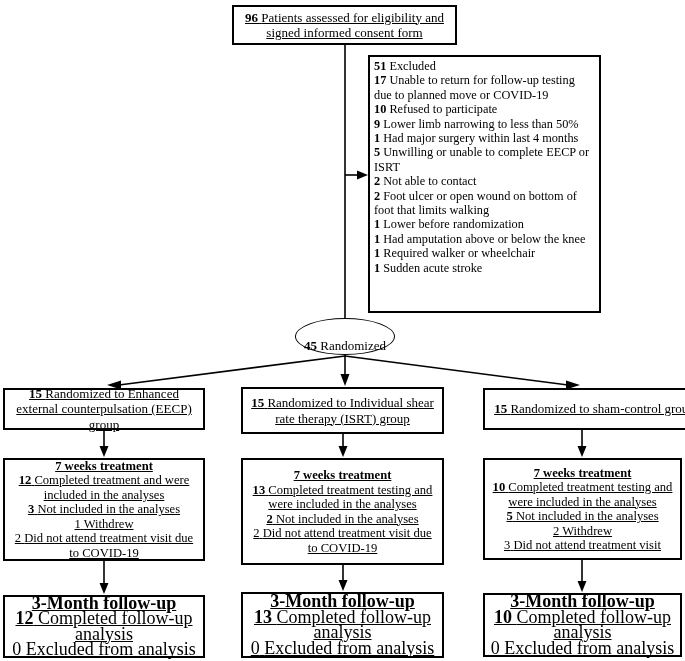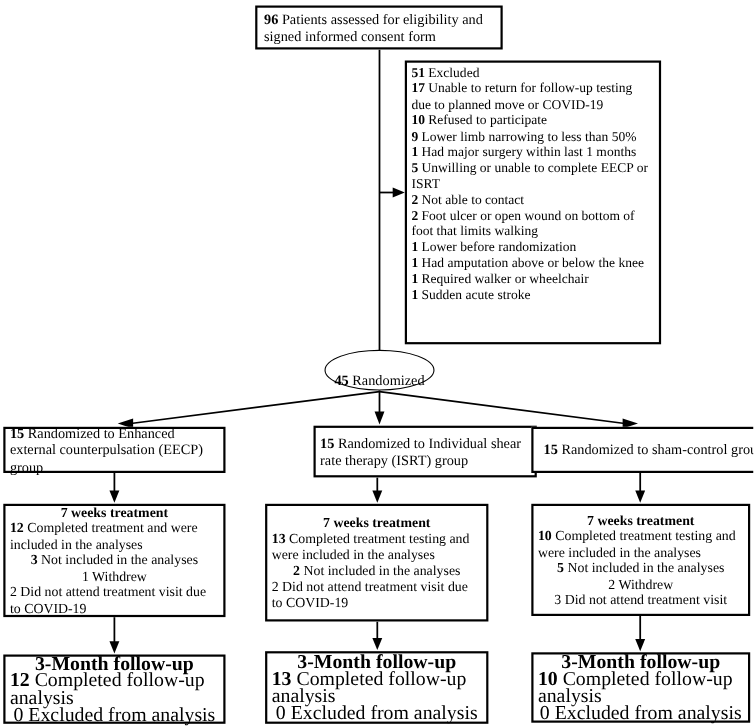--- a/index.html
+++ b/index.html
@@ -4,41 +4,41 @@
 <style>
   html,body{margin:0;padding:0;background:#ffffff;}
   .stage{
     position:relative;width:685px;height:661px;background:#ffffff;
     font-family:"Liberation Serif","DejaVu Serif",serif;color:#000;overflow:hidden;
   }
   .stage svg{position:absolute;left:0;top:0;z-index:1;}
   .box{
     position:absolute;box-sizing:border-box;border:2px solid #000;background:#fff;z-index:2;
   }
-  .center-text{display:flex;flex-direction:column;justify-content:center;align-items:center;text-align:left;}
+  .center-text{display:flex;flex-direction:column;justify-content:center;align-items:center;text-align:center;text-decoration:underline;}
   .num{font-weight:bold;}
   .rnum{font-weight:normal;}
   .bold{font-weight:bold;}
   p{margin:0;}
 
   
   .b-elig{left:232px;top:5px;width:225px;height:40px;font-size:13px;line-height:15.5px;padding:2px 6px;}
   
   .b-excl{left:368px;top:55px;width:233px;height:258px;font-size:12.3px;line-height:14.4px;padding:2px 4px;text-align:left;}
   .b-excl p{margin:0;}
   
   .oval{
     position:absolute;left:295px;top:318px;width:100px;height:37px;box-sizing:border-box;
     border:1.6px solid #000;border-radius:50%;background:#fff;z-index:2;
     display:flex;align-items:flex-end;justify-content:center;font-size:13px;
   }
   
   .b-alloc{font-size:13px;line-height:15.5px;padding:1px 4px;}
   .b-alloc0{left:3px;top:388px;width:202px;height:42px;}
-  .b-alloc1{left:241px;top:387px;width:203px;height:47px;margin-left:44px;}
+  .b-alloc1{left:241px;top:387px;width:203px;height:47px;}
   .b-alloc2{left:483px;top:388px;width:223px;height:42px;}
   
   .b-treat{font-size:12.6px;line-height:14.5px;padding:2px 4px;}
   .b-treat0{left:3px;top:458px;width:202px;height:103px;}
   .b-treat1{left:241px;top:458px;width:203px;height:107px;}
   .b-treat2{left:483px;top:458px;width:199px;height:102px;}
   
   .b-follow{font-size:18px;line-height:15.5px;padding:2px 4px;}
   .b-follow0{left:3px;top:595px;width:202px;height:63px;}
   .b-follow1{left:241px;top:592px;width:203px;height:66px;}
@@ -85,21 +85,21 @@
 
   <div class="box b-elig center-text">
     <p><span class="num">96</span> <span>Patients assessed for eligibility and signed informed consent form</span></p>
   </div>
 
   <div class="box b-excl">
     <p><span class="num">51</span> <span>Excluded</span></p>
     <p><span class="num">17</span> <span>Unable to return for follow-up testing due to planned move or COVID-19</span></p>
     <p><span class="num">10</span> <span>Refused to participate</span></p>
     <p><span class="num">9</span> <span>Lower limb narrowing to less than 50%</span></p>
-    <p><span class="num">1</span> <span>Had major surgery within last 1 months</span></p>
+    <p><span class="num">1</span> <span>Had major surgery within last 4 months</span></p>
     <p><span class="num">5</span> <span>Unwilling or unable to complete EECP or ISRT</span></p>
     <p><span class="num">2</span> <span>Not able to contact</span></p>
     <p><span class="num">2</span> <span>Foot ulcer or open wound on bottom of foot that limits walking</span></p>
     <p><span class="num">1</span> <span>Lower before randomization</span></p>
     <p><span class="num">1</span> <span>Had amputation above or below the knee</span></p>
     <p><span class="num">1</span> <span>Required walker or wheelchair</span></p>
     <p><span class="num">1</span> <span>Sudden acute stroke</span></p>
   </div>
 
   <div class="oval">

